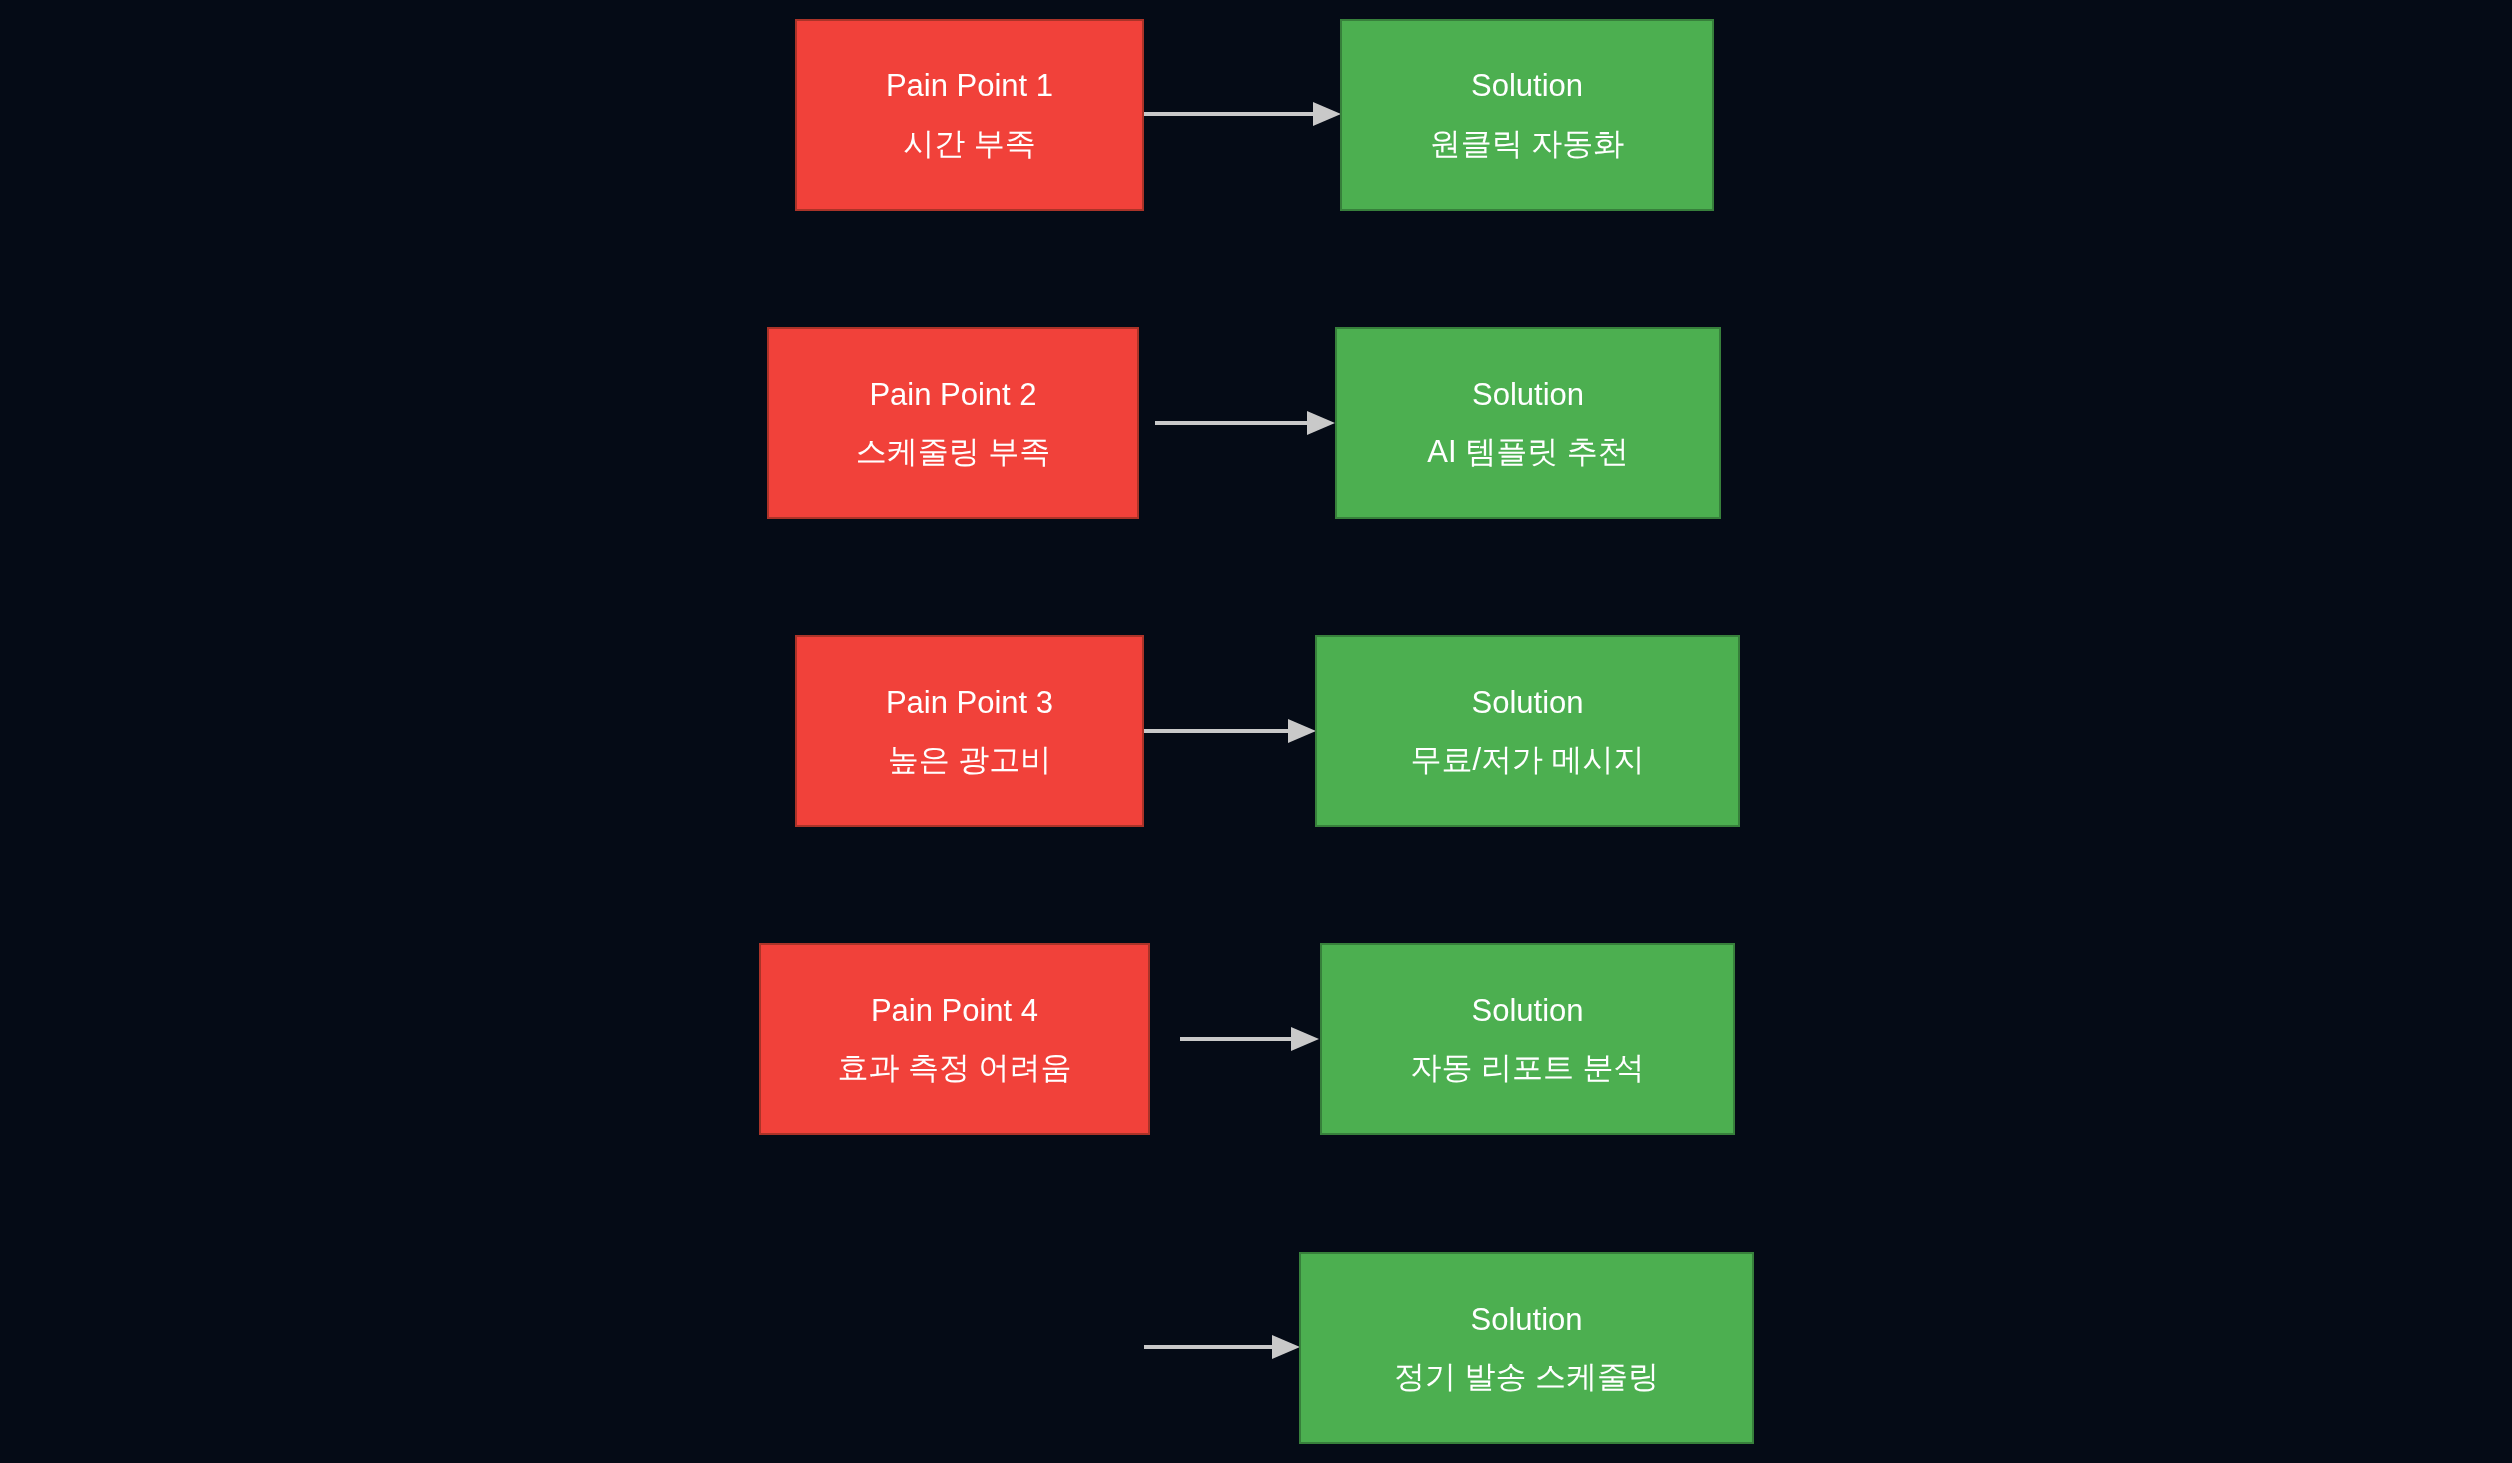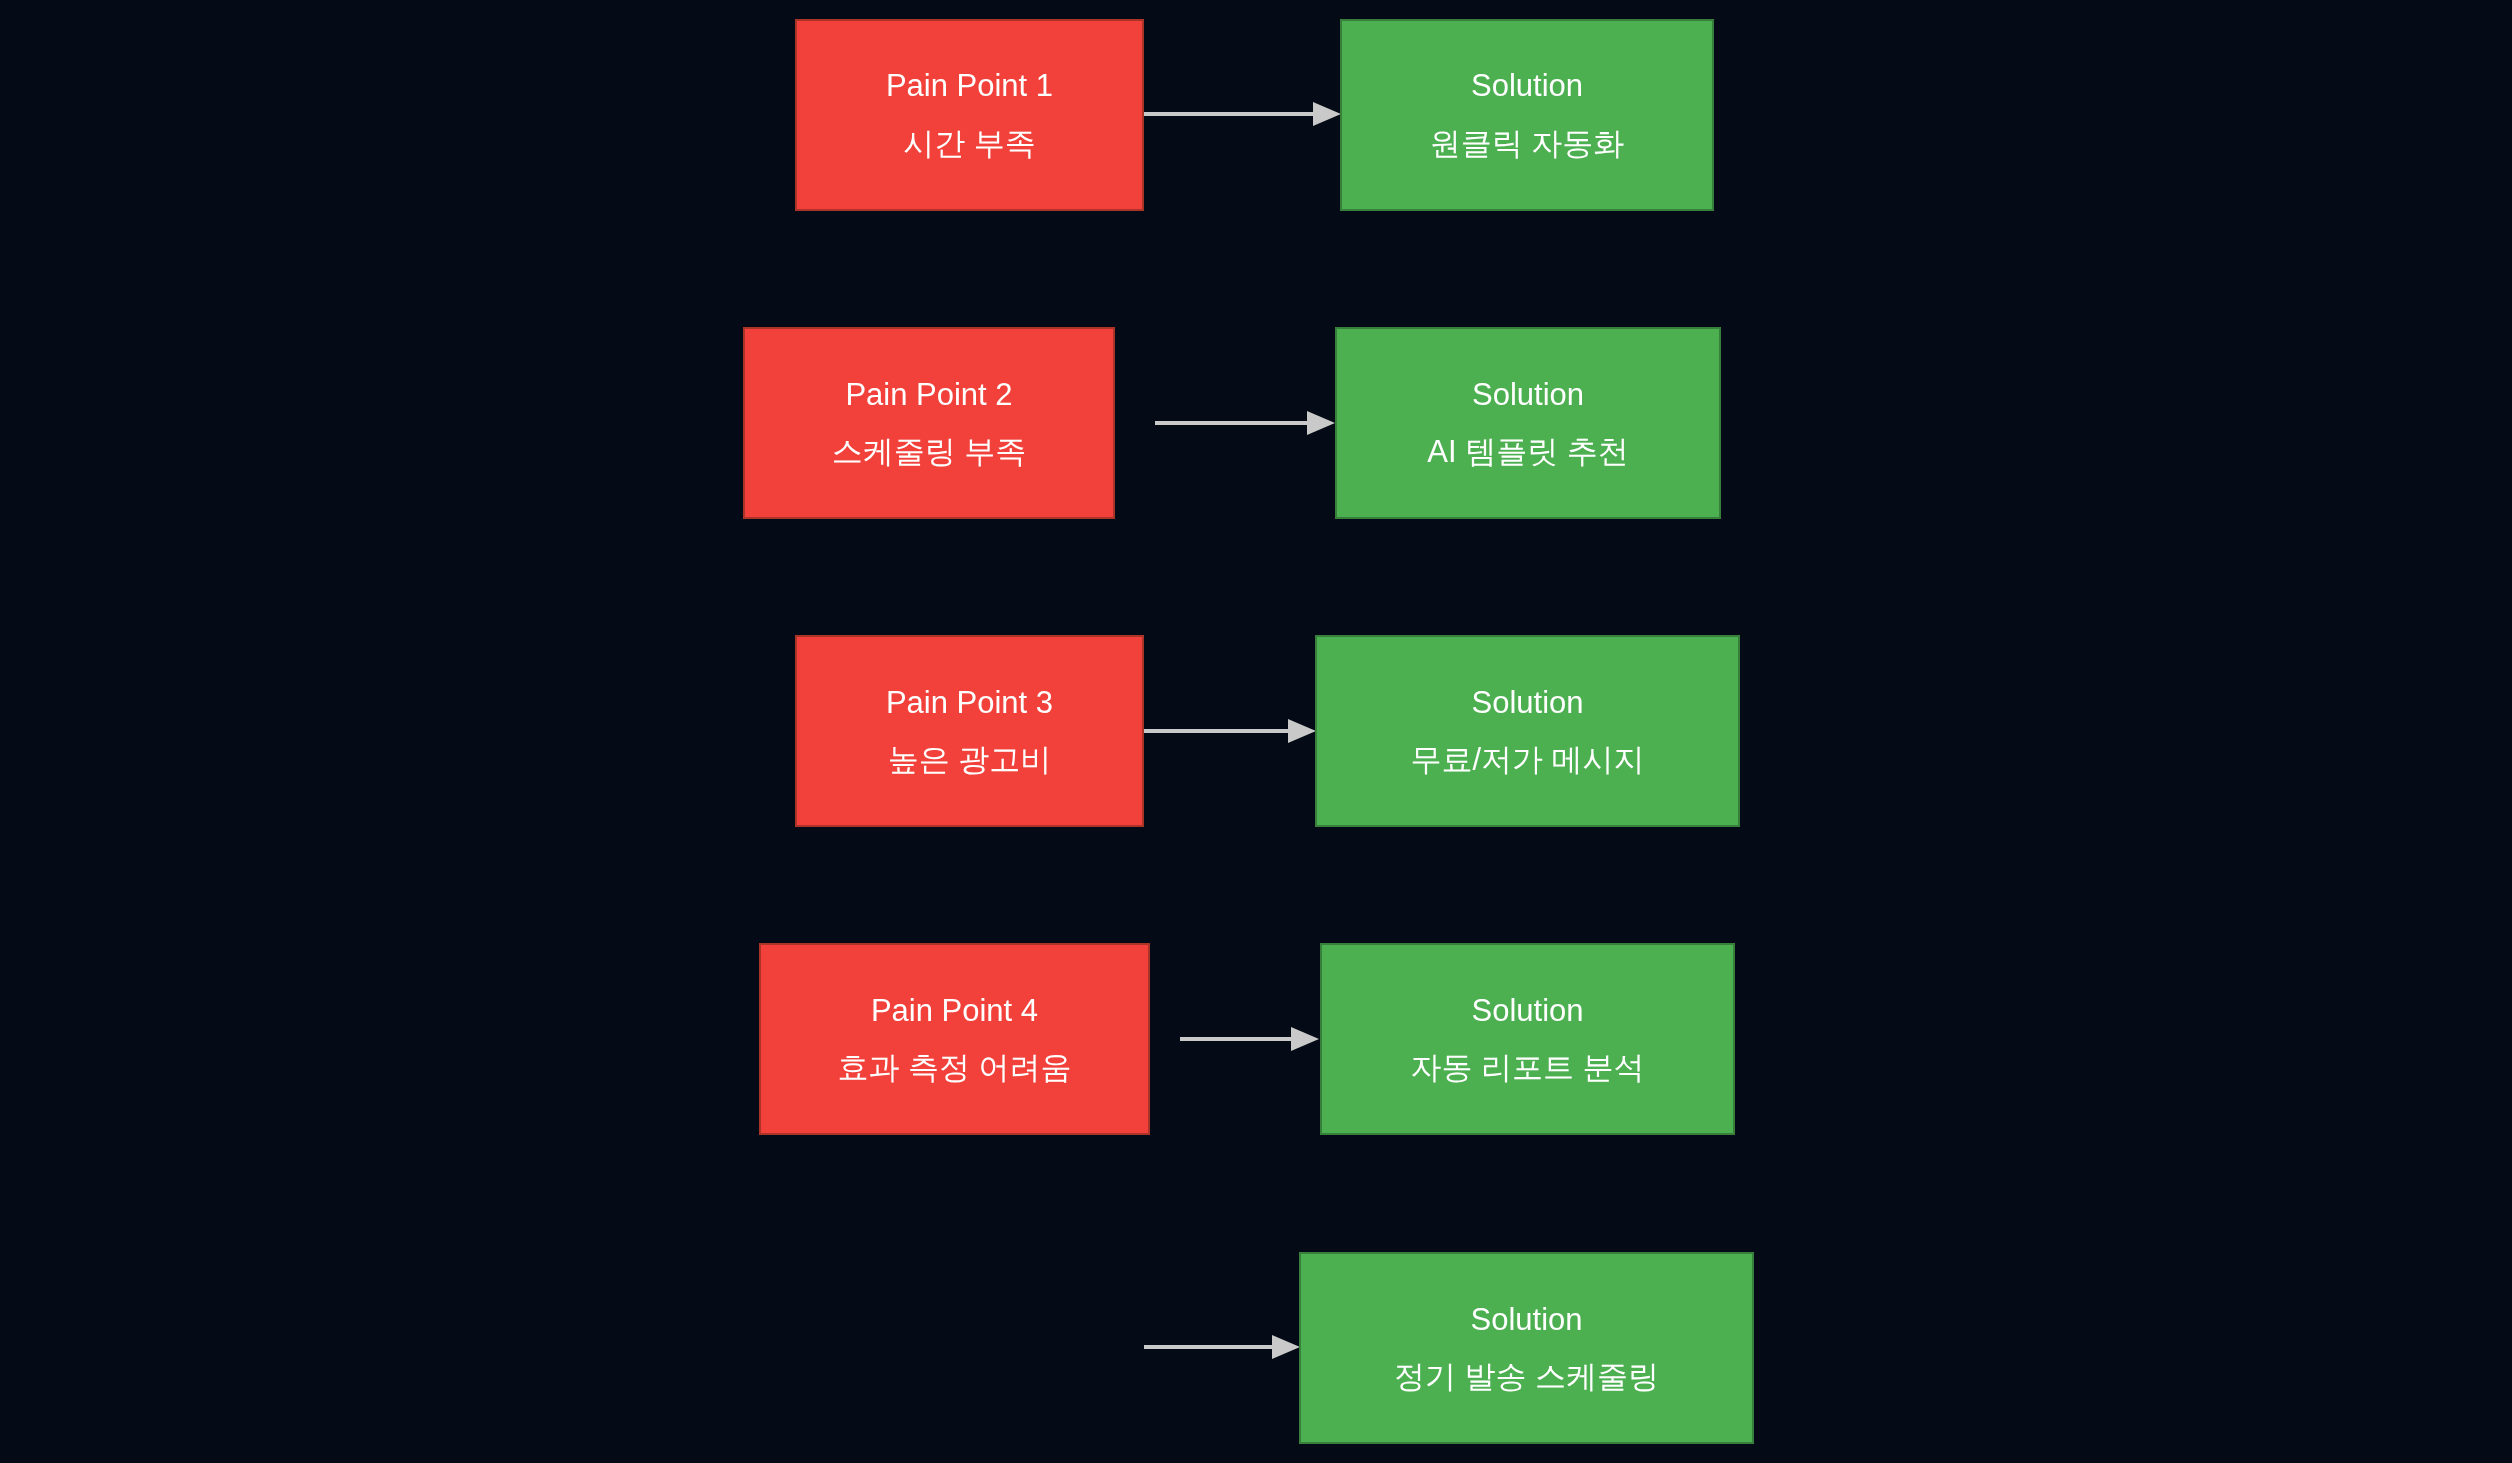--- a/index.html
+++ b/index.html
@@ -81,21 +81,21 @@
   </div>
   <div class="arrow" style="left:1144px;top:102px;width:197px;">
     <div class="shaft"></div>
     <div class="head"></div>
   </div>
   <div class="node sol" style="left:1340px;top:18.5px;width:374px;">
     <div>Solution</div>
     <div>원클릭 자동화</div>
   </div>
 
-  <div class="node pain" style="left:743px;top:327px;width:372px;">
+  <div class="node pain" style="left:767px;top:327px;width:372px;">
     <div>Pain Point 2</div>
     <div>스케줄링 부족</div>
   </div>
   <div class="arrow" style="left:1155px;top:411px;width:180px;">
     <div class="shaft"></div>
     <div class="head"></div>
   </div>
   <div class="node sol" style="left:1335px;top:327px;width:386px;">
     <div>Solution</div>
     <div>AI 템플릿 추천</div>

